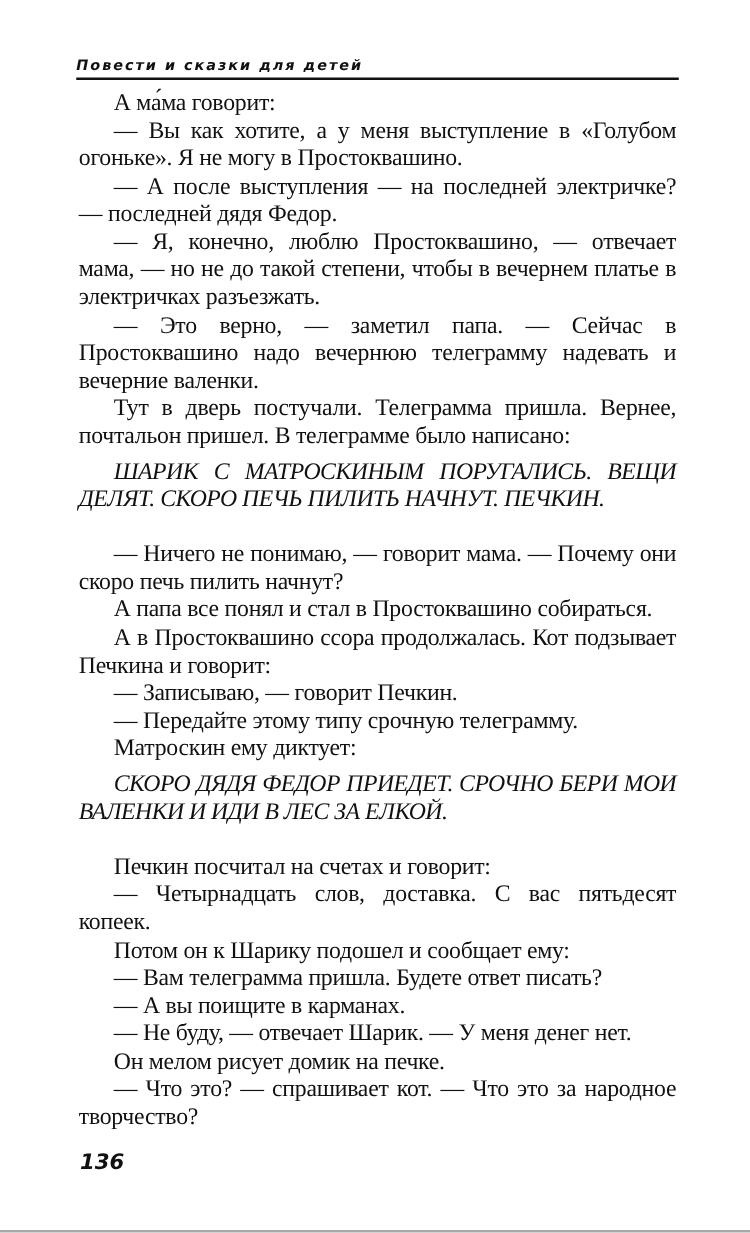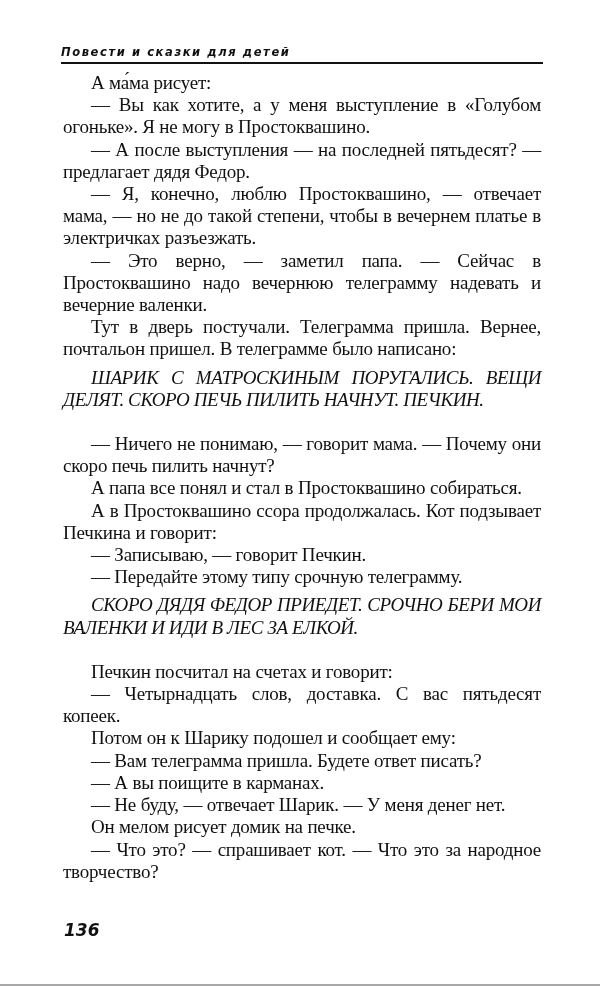--- a/index.html
+++ b/index.html
@@ -74,32 +74,33 @@
       background: #a8a8a8;
     }
   </style>
 </head>
 <body>
 
 <div class="page">
   <div class="running-head">Повести и сказки для детей</div>
 
   <div class="body-text">
-    <p>А ма́ма рисует:</p>
+    <p>А ма́ма говорит:</p>
     <p>— Вы как хотите, а у меня выступление в «Голубом огоньке». Я не могу в Простоквашино.</p>
-    <p>— А после выступления — на последней пятьдесят? — предлагает дядя Федор.</p>
+    <p>— А после выступления — на последней электричке? — последней дядя Федор.</p>
     <p>— Я, конечно, люблю Простоквашино, — отвечает мама, — но не до такой степени, чтобы в вечернем платье в электричках разъезжать.</p>
     <p>— Это верно, — заметил папа. — Сейчас в Простоквашино надо вечернюю телеграмму надевать и вечерние валенки.</p>
     <p>Тут в дверь постучали. Телеграмма пришла. Вернее, почтальон пришел. В телеграмме было написано:</p>
     <p class="telegram">ШАРИК С МАТРОСКИНЫМ ПОРУГАЛИСЬ. ВЕЩИ ДЕЛЯТ. СКОРО ПЕЧЬ ПИЛИТЬ НАЧНУТ. ПЕЧКИН.</p>
     <p>— Ничего не понимаю, — говорит мама. — Почему они скоро печь пилить начнут?</p>
     <p>А папа все понял и стал в Простоквашино собираться.</p>
     <p>А в Простоквашино ссора продолжалась. Кот подзывает Печкина и говорит:</p>
     <p>— Записываю, — говорит Печкин.</p>
     <p>— Передайте этому типу срочную телеграмму.</p>
+    <p>Матроскин ему диктует:</p>
     <p class="telegram">СКОРО ДЯДЯ ФЕДОР ПРИЕДЕТ. СРОЧНО БЕРИ МОИ ВАЛЕНКИ И ИДИ В ЛЕС ЗА ЕЛКОЙ.</p>
     <p>Печкин посчитал на счетах и говорит:</p>
     <p>— Четырнадцать слов, доставка. С вас пятьдесят копеек.</p>
     <p>Потом он к Шарику подошел и сообщает ему:</p>
     <p>— Вам телеграмма пришла. Будете ответ писать?</p>
     <p>— А вы поищите в карманах.</p>
     <p>— Не буду, — отвечает Шарик. — У меня денег нет.</p>
     <p>Он мелом рисует домик на печке.</p>
     <p>— Что это? — спрашивает кот. — Что это за народное творчество?</p>
   </div>

